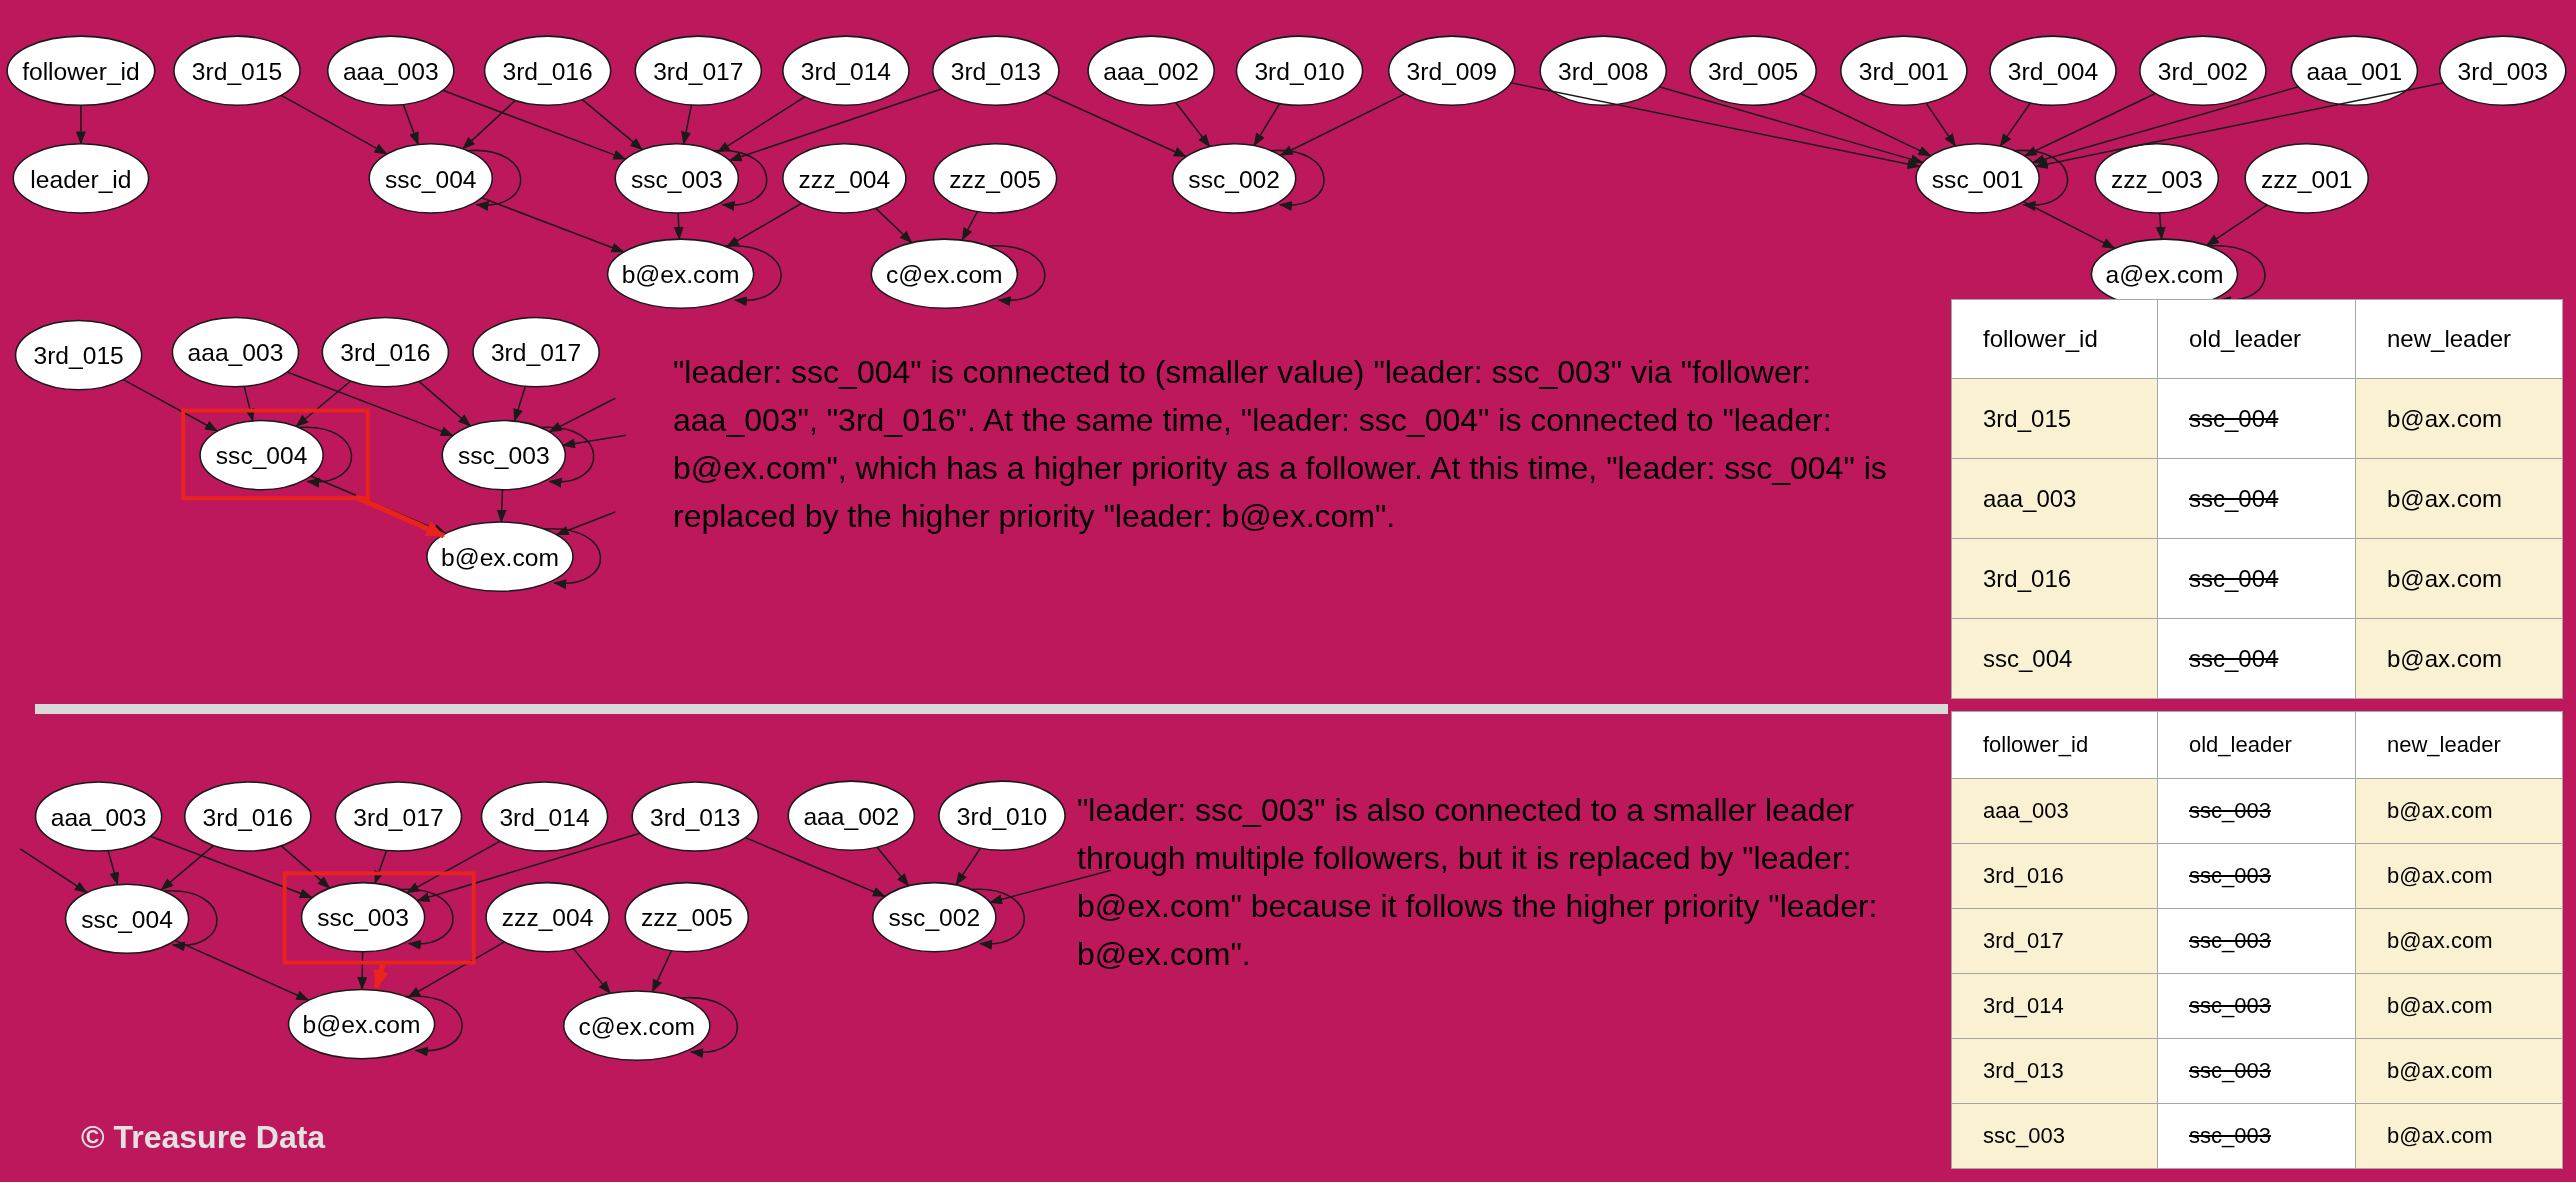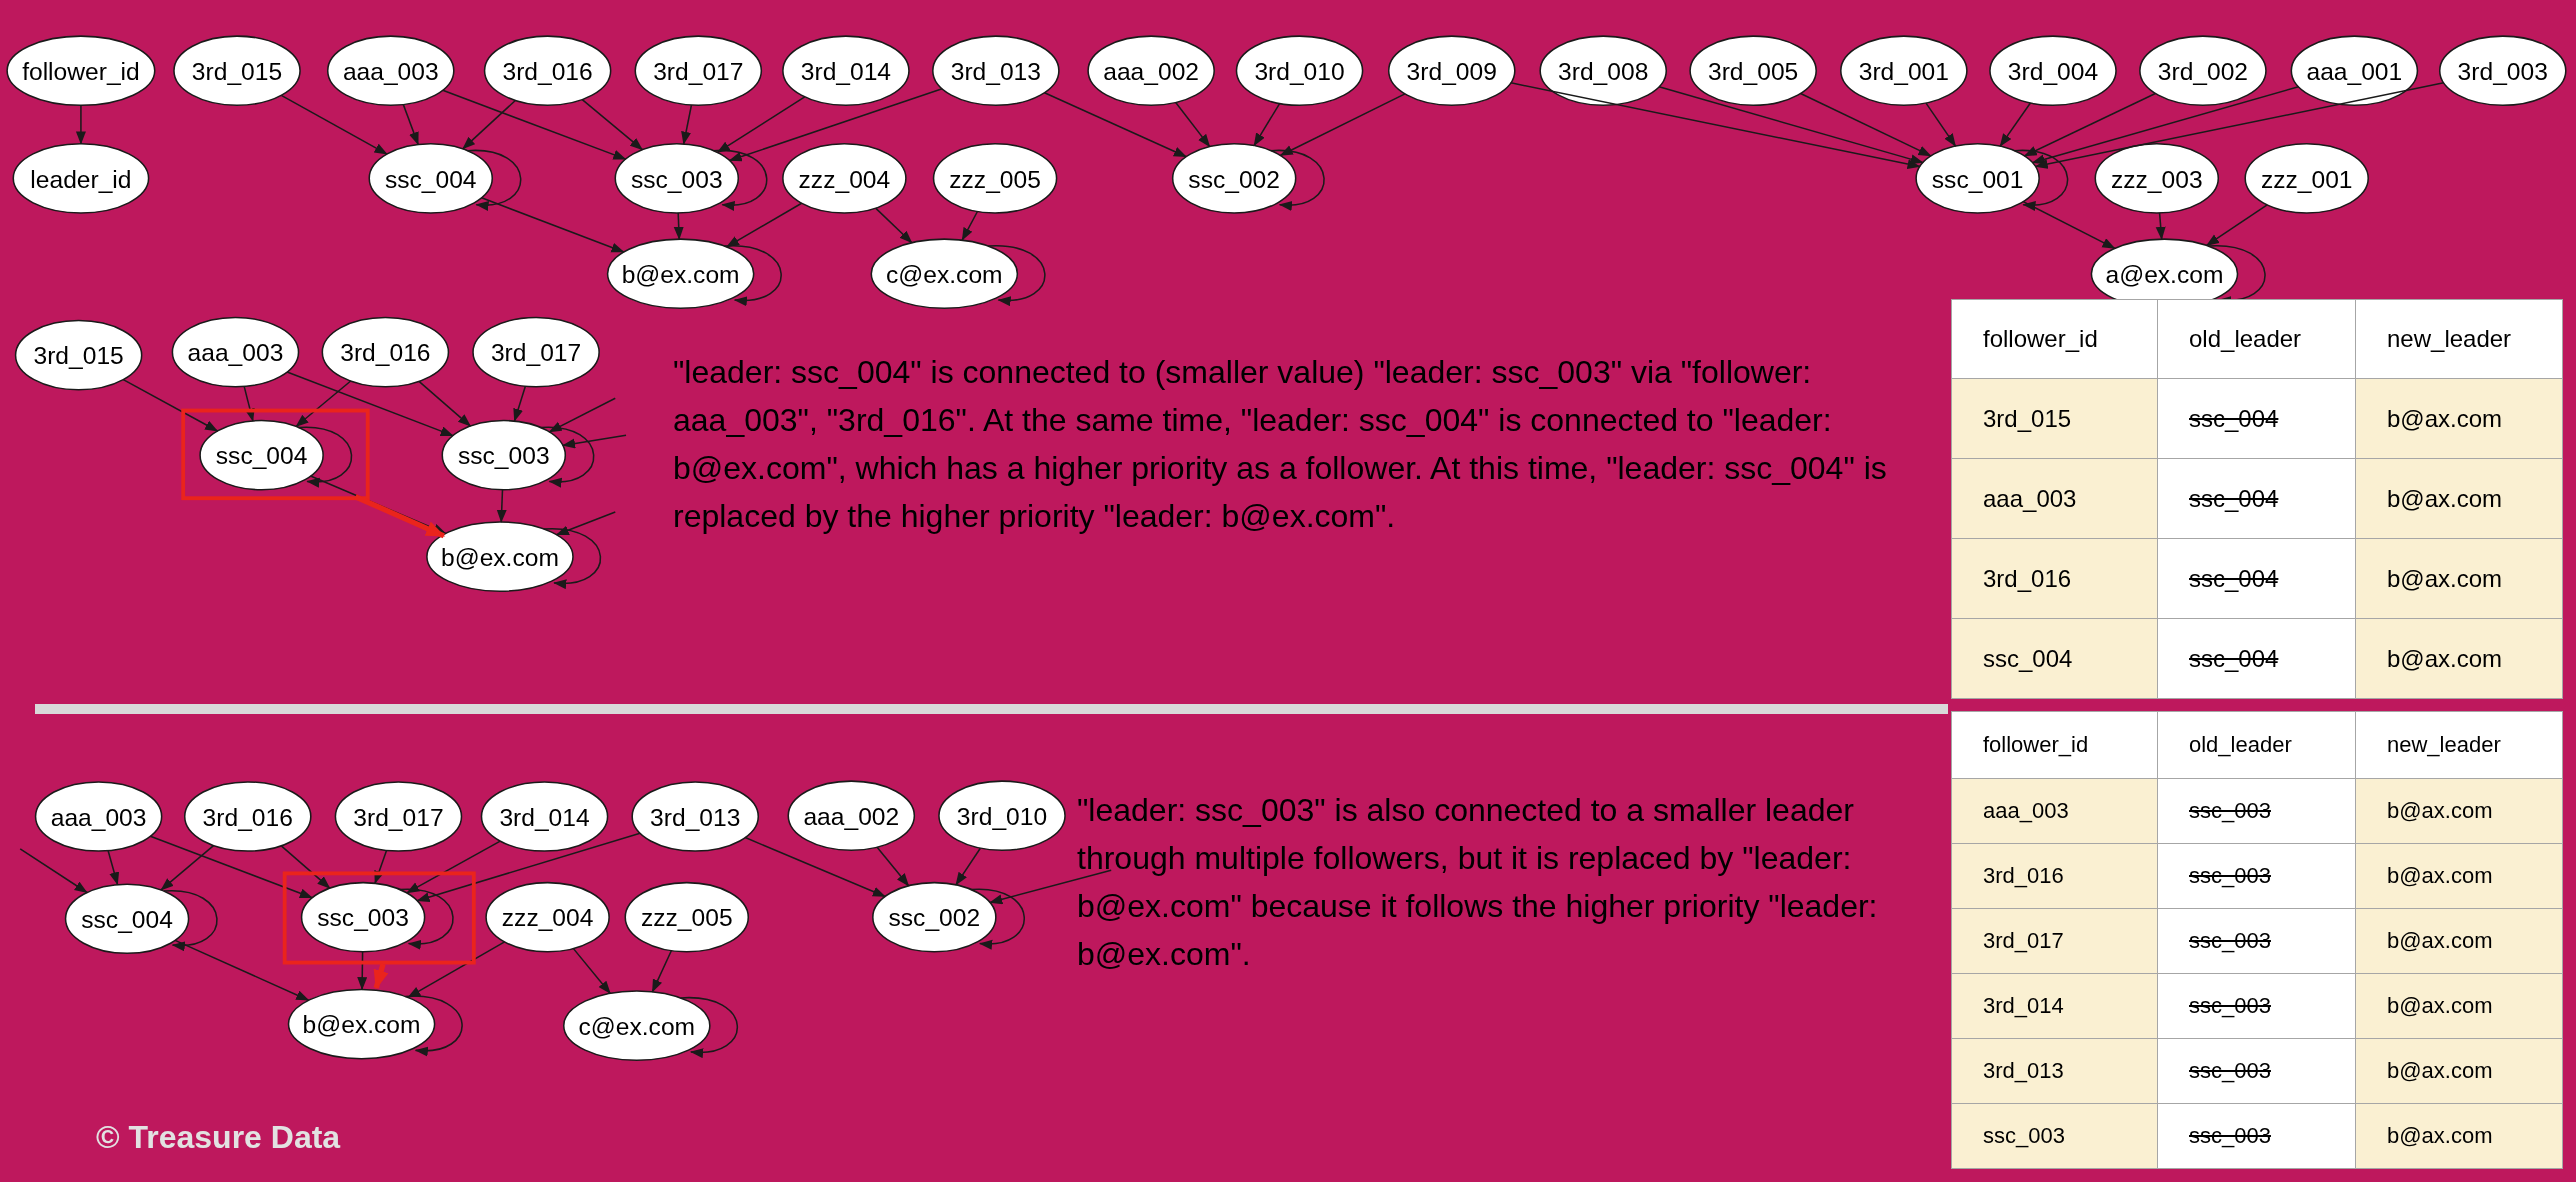--- a/index.html
+++ b/index.html
@@ -10,21 +10,21 @@
   #note1{left:673px;top:348px;width:1215px;}
   #note2{left:1077px;top:786px;width:873px;}
   .gtable{border-collapse:collapse;position:absolute;left:1951px;background:#fff;table-layout:fixed;}
   .gtable th,.gtable td{border:1.5px solid var(--table_border,#a6a6a6);text-align:left;padding:0 7.7px 0 31px;font-weight:normal;vertical-align:middle;overflow:hidden;}
   .gtable col.c0{width:206px;} .gtable col.c1{width:198px;} .gtable col.c2{width:207px;}
   .gtable td.c0,.gtable td.c2{background:var(--cream,#faf0d2);}
   #table1{top:299px;} #table1 th{height:78px;font-size:24px;} #table1 td{height:79px;font-size:24px;}
   #table2{top:711px;} #table2 th{height:66px;font-size:22px;} #table2 td{height:64px;font-size:22px;}
   .strike{text-decoration:line-through;}
   #divider{position:absolute;left:35px;top:704px;width:1913px;height:10px;background:var(--divider,#d9d9d9);}
-  #watermark{position:absolute;left:96px;top:1119px;font-size:32px;font-weight:600;color:var(--watermark,#e2e2e2);}
+  #watermark{position:absolute;left:81px;top:1119px;font-size:32px;font-weight:600;color:var(--watermark,#e2e2e2);}
 </style>
 </head>
 <body>
 
 <div id="stage">
   <svg id="diagram" width="2576" height="1194" viewBox="0 0 3350 1553">
     <defs>
       <marker id="ah" markerUnits="userSpaceOnUse" markerWidth="20" markerHeight="14" refX="16" refY="6.5" orient="auto">
         <path d="M0,0 L17,6.5 L0,13 z" fill="#1a1a1a"></path>
       </marker>

